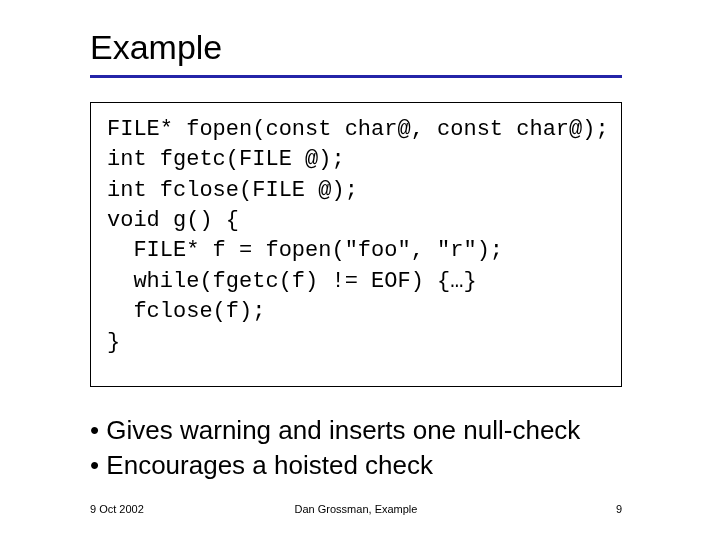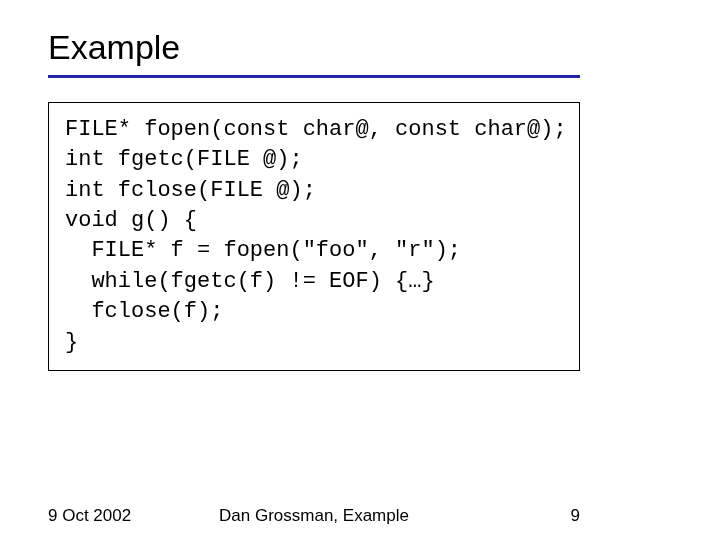--- a/index.html
+++ b/index.html
@@ -11,55 +11,56 @@
     font-family: Arial, Helvetica, sans-serif;
     color: #000;
     overflow: hidden;
   }
   .slide {
     position: relative;
     width: 628px;
     height: 540px;
     box-sizing: border-box;
     padding: 28px 48px 0 48px;
+    margin-left: 42px;
   }
   .title {
     font-size: 34px;
     font-weight: 400;
     margin: 0 0 8px 0;
   }
   .rule {
     width: 100%;
     height: 3px;
     background: #2424a8;
     margin-bottom: 24px;
   }
   .codebox {
     border: 1px solid #000;
-    padding: 12px 16px 12px 16px;
+    padding: 12px 16px 28px 16px;
     font-family: "Courier New", Courier, monospace;
     font-size: 22px;
     line-height: 1.38;
     white-space: pre;
     box-sizing: border-box;
   }
   .bullets {
     margin-top: 26px;
     font-size: 26px;
     line-height: 1.35;
   }
   .bullets .item::before {
     content: "• ";
   }
   .footer {
     position: absolute;
     left: 48px;
     right: 48px;
-    bottom: 14px;
-    font-size: 17px;
+    bottom: 25px;
+    font-size: 11px;
     display: flex;
     justify-content: space-between;
     align-items: flex-start;
   }
   .footer .center {
     position: absolute;
     left: 0;
     right: 0;
     text-align: center;
   }
@@ -78,20 +79,24 @@
 
   <div class="codebox"><span>FILE* fopen(const char@, const char@);</span>
 <span>int fgetc(FILE @);</span>
 <span>int fclose(FILE @);</span>
 <span>void g() {</span>
 <span>  FILE* f = fopen("foo", "r");</span>
 <span>  while(fgetc(f) != EOF) {…}</span>
 <span>  fclose(f);</span>
 <span>}</span></div>
 
+  <div class="bullets">
+    <div class="item">Gives warning and inserts one null-check</div>
+    <div class="item">Encourages a hoisted check</div>
+  </div>
 
   <div class="footer">
     <span class="left">9 Oct 2002</span>
     <span class="center">Dan Grossman, Example</span>
     <span class="right">9</span>
   </div>
 
 </div>
 
 </body></html>

